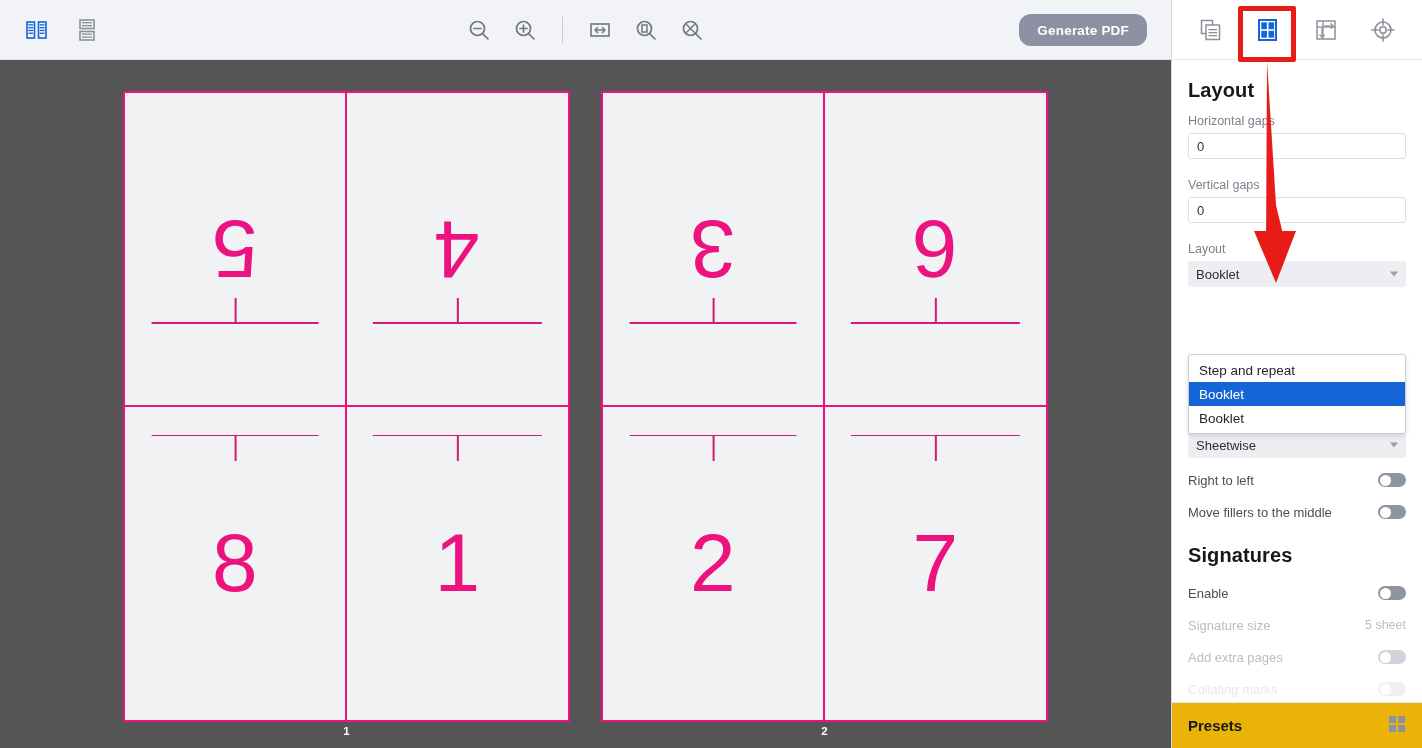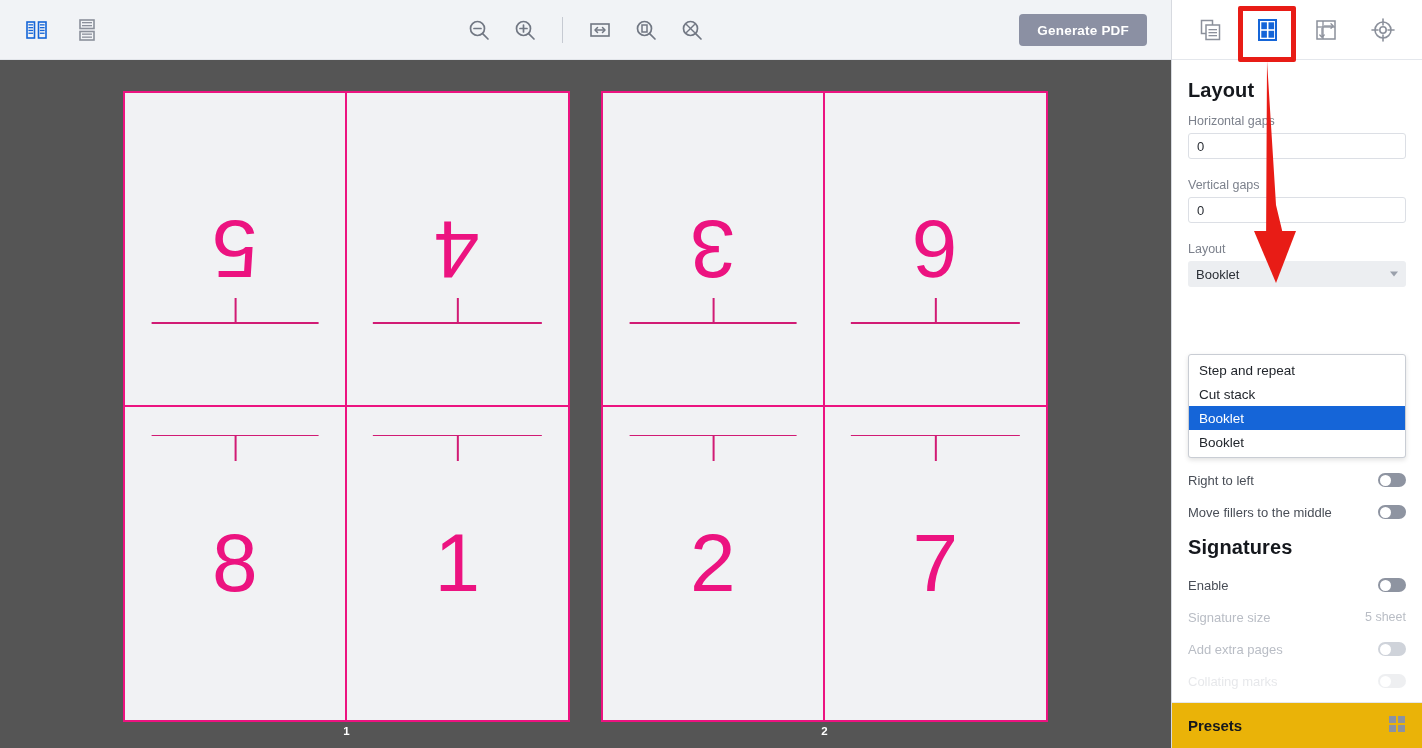--- a/index.html
+++ b/index.html
@@ -29,21 +29,21 @@
   .tb-divider { width: 1px; height: 26px; background: #c6cad2; margin: 0 6px; }
   .ic-btn {
     width: 30px; height: 30px;
     display: flex; align-items: center; justify-content: center;
     cursor: pointer; background: transparent; border: none;
   }
   .gen-pdf {
     position: absolute; right: 24px; top: 14px;
     height: 32px; padding: 0 18px;
     background: #8b90a3; color: #ffffff;
-    border: none; border-radius: 4px;
+    border: none; border-radius: 12px;
     font-size: 13.5px; font-weight: bold;
     font-family: "Liberation Sans", sans-serif;
     letter-spacing: .2px; cursor: pointer;
     display: flex; align-items: center; justify-content: center;
   }
 
   
   .canvas {
     position: absolute; left: 0; top: 60px;
     width: 1171px; height: 688px;
@@ -404,21 +404,20 @@
 
       <div class="fld-label">Layout</div>
       <div class="sel-box">
         <span>Booklet</span>
         <span class="caret"></span>
       </div>
 
       
       <div class="dropdown" style="top:293px;">
         <div class="dd-item">Step and repeat</div>
-        <div class="dd-item">Cut stack</div>
         <div class="dd-item sel">Booklet</div>
         <div class="dd-item">Booklet</div>
       </div>
 
       <div class="fld-label" style="margin-top:126px;">Mode</div>
       <div class="sel-box">
         <span>Sheetwise</span>
         <span class="caret"></span>
       </div>
 
@@ -428,21 +427,21 @@
             <span class="knob"></span>
           </span>
       </div>
       <div class="row">
         <span class="rlabel">Move fillers to the middle</span>
         <span class="toggle">
             <span class="knob"></span>
           </span>
       </div>
 
-      <div class="sec-title" style="margin-top:10px;">Signatures</div>
+      <div class="sec-title" style="margin-top:18px;">Signatures</div>
 
       <div class="row">
         <span class="rlabel">Enable</span>
         <span class="toggle">
             <span class="knob"></span>
           </span>
       </div>
       <div class="row muted">
         <span class="rlabel">Signature size</span>
         <span class="rvalue">5 sheet</span>

